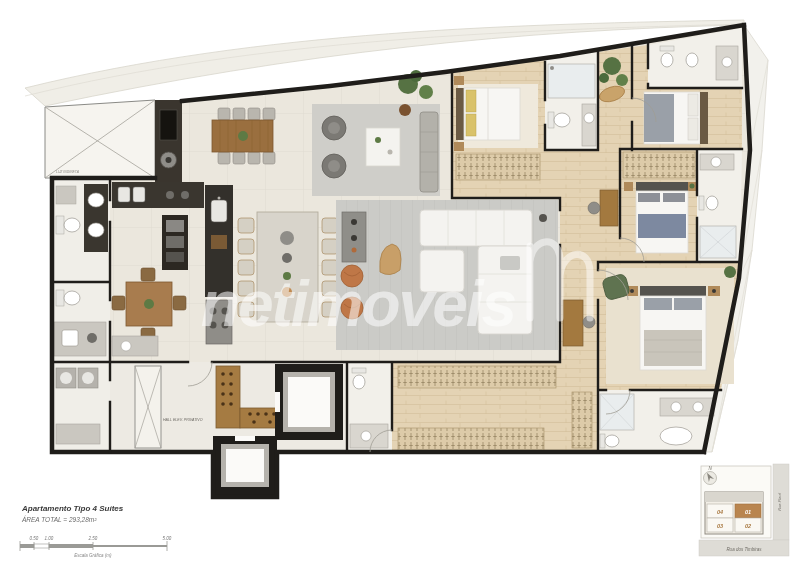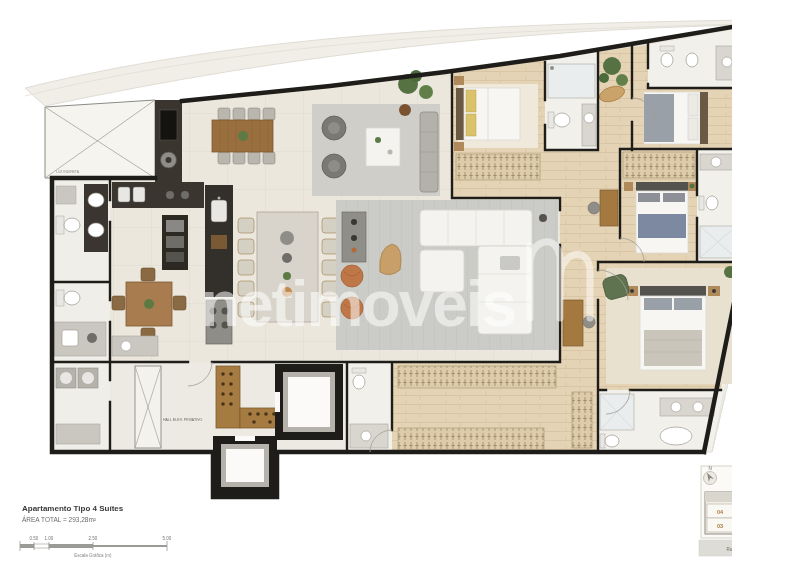--- a/index.html
+++ b/index.html
@@ -1,17 +1,17 @@
 <!DOCTYPE html>
 <html><head>
 <meta charset="utf-8">
 <style>
   html,body{margin:0;padding:0;background:#ffffff;}
-  .stage{position:relative;width:732px;height:567px;overflow:hidden;background:#fff;
-         font-family:"Liberation Sans", sans-serif;}
+  .stage{position:relative;width:800px;height:567px;overflow:hidden;background:#fff;
+         font-family:"Liberation Sans", sans-serif;font-style:italic;}
   svg{position:absolute;left:0;top:0;}
   svg text{font-family:"Liberation Sans", sans-serif;}
 </style>
 </head>
 <body>
 
 <div class="stage">
 <svg width="800" height="567" viewBox="0 0 800 567">
   <defs>
     <pattern id="tile" width="38" height="38" patternUnits="userSpaceOnUse">

